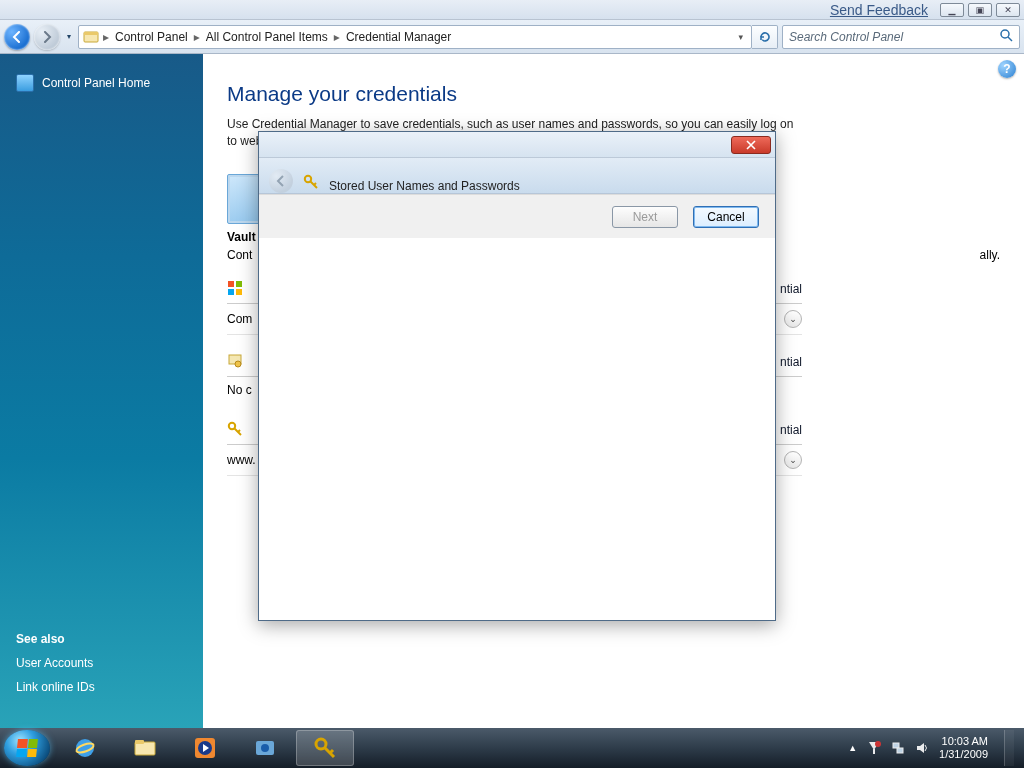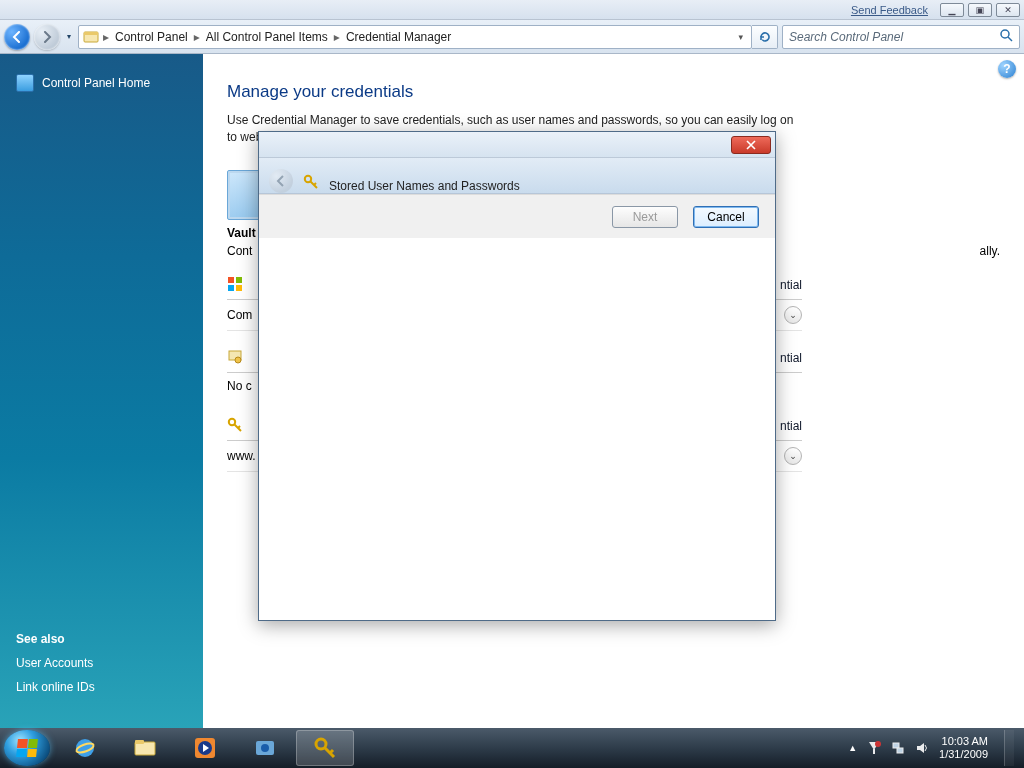--- a/index.html
+++ b/index.html
@@ -2,21 +2,21 @@
 <html><head>
 <meta charset="utf-8">
 <style>
 * { margin: 0; padding: 0; box-sizing: border-box; font-family: "Segoe UI", Tahoma, sans-serif; }
 html, body { width: 1024px; height: 768px; overflow: hidden; background: #000; }
 
 .desktop { width: 1024px; height: 768px; position: relative; background: radial-gradient(ellipse at 25% 55%, #5bc4d0 0%, #2a8fa6 25%, #0e4f6e 55%, #042235 80%); }
 
 
 .titlebar { position: absolute; top: 0; left: 0; right: 0; height: 20px; background: linear-gradient(#e8eef6,#d6e1ee); display: flex; justify-content: flex-end; align-items: center; gap: 4px; padding-right: 4px; border-bottom: 1px solid #b8c3d1; }
-.titlebar a { font-size: 11px; color: #3a5a88; text-decoration: underline; margin-right: 8px; }
+.titlebar a { font-size: 14px; color: #3a5a88; text-decoration: underline; margin-right: 8px; }
 .winbtn { width: 24px; height: 14px; border: 1px solid #7e8a98; border-radius: 2px; background: linear-gradient(#f6f9fd,#dde6f0); display: inline-flex; align-items: center; justify-content: center; font-size: 9px; color: #445; }
 
 
 .navbar { position: absolute; top: 20px; left: 0; right: 0; height: 34px; background: linear-gradient(#e9f0f8,#d8e3ef); display: flex; align-items: center; padding: 0 4px; border-bottom: 1px solid #a9b7c8; gap: 4px; }
 .navbtn-back, .navbtn-fwd { width: 26px; height: 26px; border-radius: 50%; display: inline-flex; align-items: center; justify-content: center; }
 .navbtn-back { background: radial-gradient(circle at 30% 30%, #6cb4ff, #1b6fd1 70%); box-shadow: inset 0 0 2px #fff, 0 1px 2px rgba(0,0,0,.3); }
 .navbtn-fwd { background: radial-gradient(circle at 30% 30%, #e8eff6, #bfcbd8 70%); box-shadow: inset 0 0 2px #fff, 0 1px 2px rgba(0,0,0,.2); }
 .navbtn-back svg, .navbtn-fwd svg { width: 12px; height: 12px; }
 .navdrop { width: 10px; height: 26px; display: inline-flex; align-items: center; justify-content: center; color: #246; font-size: 8px; }
 .addressbar { flex: 1; height: 24px; background: #fff; border: 1px solid #9fb1c6; border-radius: 2px; display: flex; align-items: center; padding: 0 4px; font-size: 12px; color: #222; gap: 2px; overflow: hidden; }
@@ -33,21 +33,21 @@
 .explorer { position: absolute; top: 54px; left: 0; right: 0; bottom: 40px; display: flex; background: #fff; }
 .sidebar { width: 203px; background: linear-gradient(180deg, #185a88 0%, #0e6b98 30%, #0b7ba3 60%, #29a3b8 100%); color: #fff; padding: 12px 0 16px 0; position: relative; display: flex; flex-direction: column; }
 .sidebar .home { display: flex; align-items: center; gap: 8px; padding: 8px 16px; font-size: 12px; }
 .sidebar .home .hicon { width: 18px; height: 18px; background: linear-gradient(#8fd3ff,#3a9de0); border: 1px solid #2a6faa; border-radius: 2px; }
 .sidebar .seealso { margin-top: auto; padding: 0 16px 8px 16px; font-size: 12px; }
 .sidebar .seealso h4 { font-weight: 600; font-size: 12px; margin-bottom: 10px; }
 .sidebar .seealso div { margin-bottom: 10px; }
 
 .content { flex: 1; padding: 10px 24px 0 24px; position: relative; overflow: hidden; }
 .help-icon { position: absolute; top: 6px; right: 8px; width: 18px; height: 18px; border-radius: 50%; background: radial-gradient(circle at 30% 30%, #9fd4ff,#2a7fd1); color: #fff; font-size: 12px; font-weight: bold; display: flex; align-items: center; justify-content: center; box-shadow: 0 1px 2px rgba(0,0,0,.3); }
-.content h1 { color: #0b3a86; font-weight: 400; font-size: 17px; margin: 18px 0 10px 0; }
+.content h1 { color: #0b3a86; font-weight: 400; font-size: 21px; margin: 18px 0 10px 0; }
 .content p.desc { font-size: 12px; color: #222; line-height: 1.4; max-width: 570px; }
 
 .vault-area { margin-top: 24px; }
 .vault-icon { width: 50px; height: 50px; border: 1px solid #6aa7d8; background: linear-gradient(160deg,#cfe8fb,#8cc3ec); border-radius: 2px; box-shadow: 0 0 0 2px #bcd8ef inset; }
 .vault-title { font-weight: bold; font-size: 12px; margin-top: 6px; }
 .vault-sub { font-size: 12px; margin-top: 4px; }
 
 .cred-section { margin-top: 18px; width: 575px; }
 .cred-header { display: flex; align-items: center; gap: 6px; font-size: 12px; border-bottom: 1px solid #ccc; padding-bottom: 4px; }
 .cred-header .spacer { flex: 1; }

